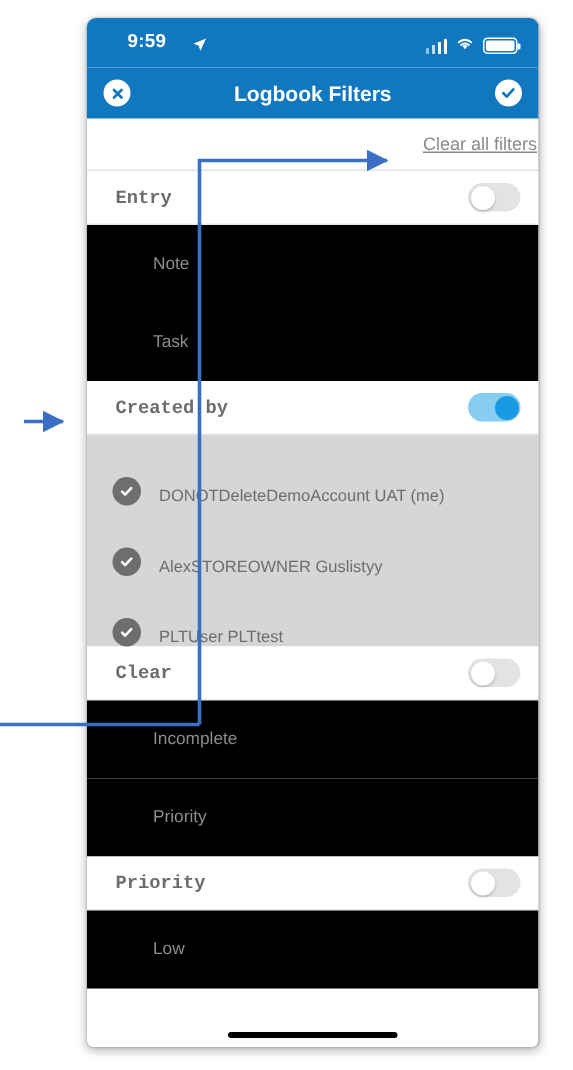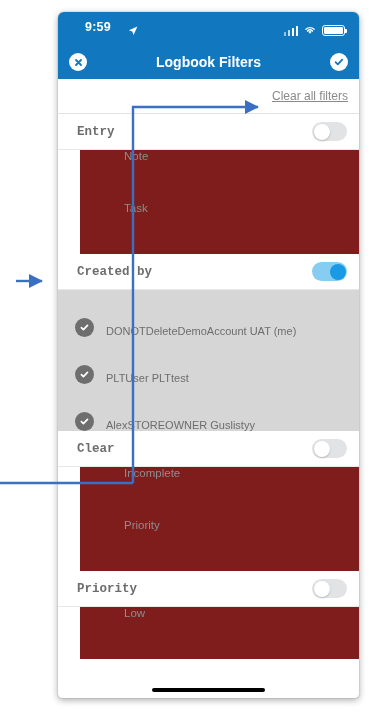--- a/index.html
+++ b/index.html
@@ -139,21 +139,21 @@
     z-index: 1;
   }
 
   
   .clear-row {
     height: 34px;
     background: #ffffff;
     display: flex;
     align-items: center;
     justify-content: flex-end;
-    padding-right: 11px;
+    padding-right: 1px;
     border-bottom: 1px solid #e2e2e2;
   }
   .clear-link {
     font-size: 12px;
     color: #8a8a8a;
     text-decoration: underline;
     font-weight: normal;
   }
 
   
@@ -172,25 +172,24 @@
   }
   .section-header .label {
     font-size: 12.5px;
     font-weight: bold;
     color: #6d6d6d;
   }
 
   .option-row {
     height: 52px;
     display: flex;
-    align-items: flex-start;
+    align-items: center;
     padding: 0 12px 0 44px;
-    background: #7f1d1d;
+    background: #000000;
     box-sizing: border-box;
-    margin-left: 22px;
   }
   .option-row .label {
     font-size: 11.5px;
     color: #8d8d8d;
   }
 
   .user-group { background: #d6d6d6; }
   .user-row {
     height: 47px;
     display: flex;
@@ -347,29 +346,29 @@
           </svg>
         </span>
         <span class="label">DONOTDeleteDemoAccount UAT (me)</span>
       </div>
       <div class="user-row">
         <span class="check-circle">
           <svg width="11" height="11" viewBox="0 0 11 11">
             <path d="M2.4 5.7 L4.4 7.7 L8.5 3.4" stroke="#ffffff" stroke-width="1.7" fill="none" stroke-linecap="round" stroke-linejoin="round"></path>
           </svg>
         </span>
-        <span class="label">PLTUser PLTtest</span>
+        <span class="label">AlexSTOREOWNER Guslistyy</span>
       </div>
       <div class="user-row">
         <span class="check-circle">
           <svg width="11" height="11" viewBox="0 0 11 11">
             <path d="M2.4 5.7 L4.4 7.7 L8.5 3.4" stroke="#ffffff" stroke-width="1.7" fill="none" stroke-linecap="round" stroke-linejoin="round"></path>
           </svg>
         </span>
-        <span class="label">AlexSTOREOWNER Guslistyy</span>
+        <span class="label">PLTUser PLTtest</span>
       </div>
     </div>
 
     <div class="section-header">
       <span class="label">Clear</span>
       <span class="toggle off">
           <span class="knob"></span>
         </span>
     </div>
     <div class="option-row">

